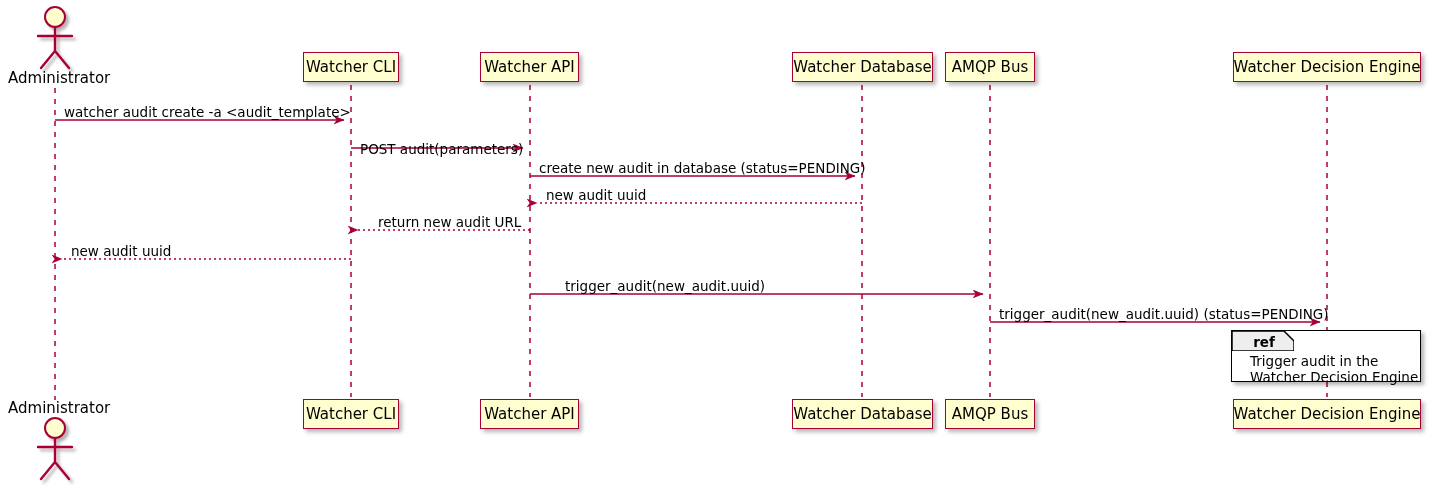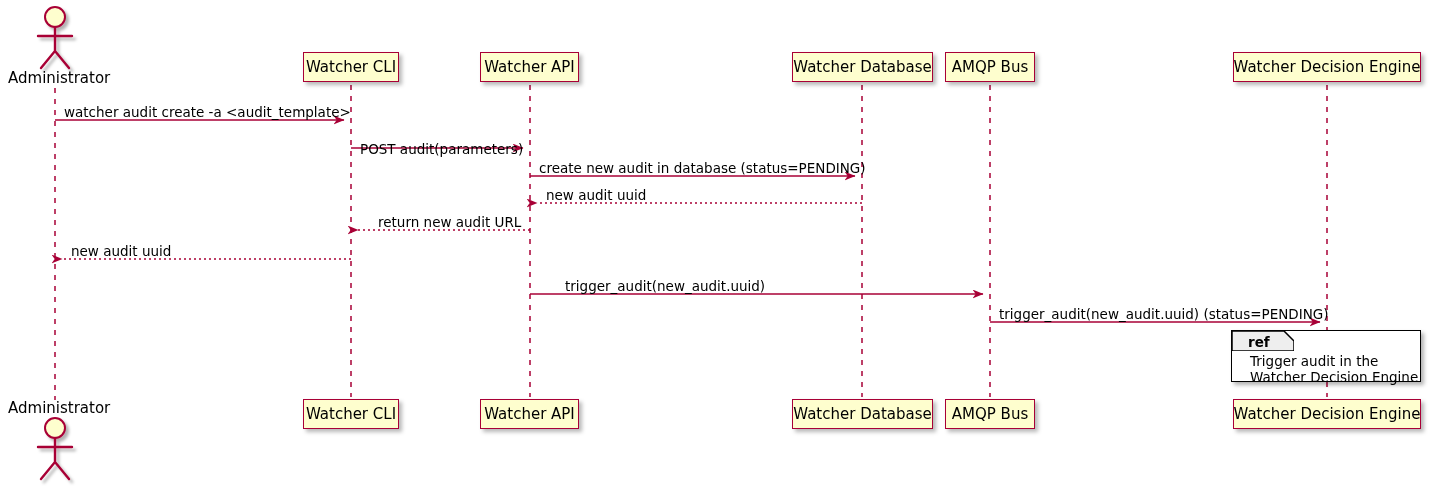--- a/index.html
+++ b/index.html
@@ -135,21 +135,21 @@
   <div class="msg" style="left:64px;top:104px;">watcher audit create -a &lt;audit_template&gt;</div>
   <div class="msg" style="left:360px;top:141px;">POST audit(parameters)</div>
   <div class="msg" style="left:539px;top:160px;">create new audit in database (status=PENDING)</div>
   <div class="msg" style="left:546px;top:187px;">new audit uuid</div>
   <div class="msg" style="left:367px;top:214px;margin-left:11px;">return new audit URL</div>
   <div class="msg" style="left:71px;top:243px;">new audit uuid</div>
   <div class="msg" style="left:565px;top:278px;">trigger_audit(new_audit.uuid)</div>
   <div class="msg" style="left:999px;top:306px;">trigger_audit(new_audit.uuid) (status=PENDING)</div>
 
   <div class="reffrag" style="left:1231px;top:330px;width:190px;height:52px;">
-    <div class="reftab" style="width:62px;height:38px;">
+    <div class="reftab" style="width:62px;height:38px;text-align:center;">
       <svg width="62" height="20" viewBox="0 0 62 20">
         <path d="M0,0 L52,0 L62,10 L62,20 L0,20 Z" fill="#EEEEEE" stroke="#000000" stroke-width="1.5"></path>
       </svg>
       <span style="display:inline-block;margin-left:8px;line-height:20px;">ref</span>
     </div>
     <div class="reftext">Trigger audit in the</div>
     <div class="reftext" style="top:38px;">Watcher Decision Engine</div>
   </div>
 
 </div>

